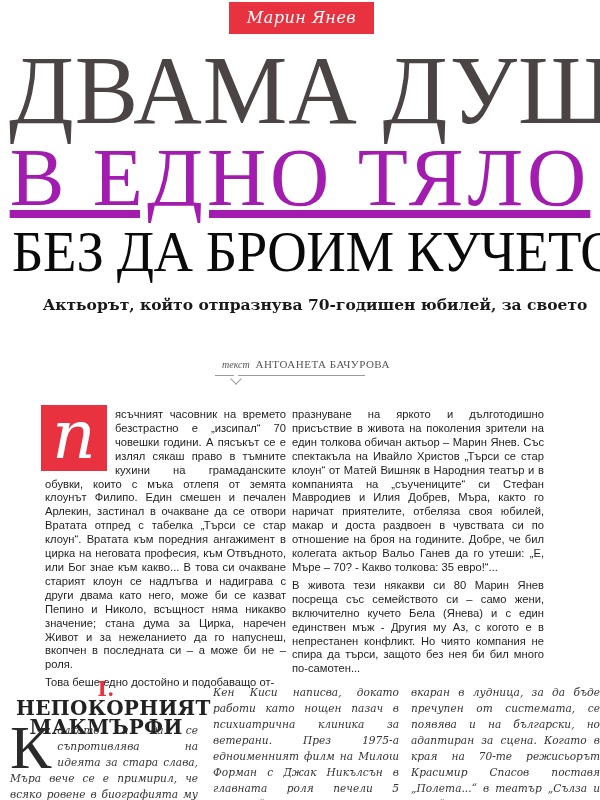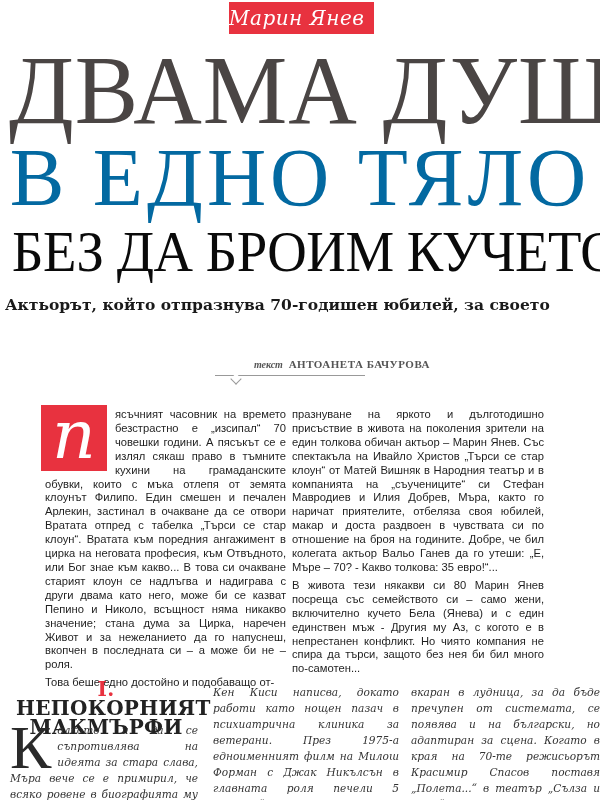--- a/index.html
+++ b/index.html
@@ -3,34 +3,34 @@
   <meta charset="utf-8">
   <style>
     * { margin: 0; padding: 0; box-sizing: border-box; }
     html, body { width: 600px; height: 800px; overflow: hidden; background: #ffffff; }
     body { position: relative; font-family: "Liberation Sans", sans-serif; color: #111; }
 
     .name-tag {
       position: absolute; left: 229px; top: 2px; width: 145px; height: 32px;
       background: #e8323f; color: #fff;
       font-family: "DejaVu Serif", serif; font-style: italic;
-      font-size: 20px; line-height: 32px; letter-spacing: 0.5px;
+      font-size: 16px; line-height: 32px; text-align: center; letter-spacing: 0.5px;
     }
 
     .headline { position: absolute; left: 0; width: 600px; text-align: center;
       font-family: "Liberation Serif", serif; font-weight: normal; white-space: nowrap; }
     .hl1 { top: 40px; font-size: 98px; line-height: 100px; color: #4a4544; letter-spacing: 1px; transform: scaleX(0.97); }
-    .hl2 { top: 135px; font-size: 82px; line-height: 86px; color: #0369a1; letter-spacing: 4px; }
+    .hl2 { top: 135px; font-size: 82px; line-height: 86px; color: #a21caf; letter-spacing: 4px; text-decoration: underline; }
     .hl3 { top: 222px; font-size: 57px; line-height: 60px; color: #0a0a0a; letter-spacing: -0.5px; transform: scaleX(0.96); }
 
-    .deck { position: absolute; left: 5px; top: 294px; width: 560px; 
+    .deck { position: absolute; left: 35px; top: 294px; width: 560px; text-align: center;
       font-family: "DejaVu Serif", serif; font-weight: bold; font-size: 15.5px; line-height: 22px; color: #1a1a1a; }
 
-    .byline { position: absolute; left: 170px; top: 358px; width: 260px; text-align: right;
-      font-family: "Liberation Serif", serif; font-size: 11px; color: #555; font-weight: bold; }
+    .byline { position: absolute; left: 176px; top: 358px; width: 260px; text-align: center;
+      font-family: "Liberation Serif", serif; font-size: 11px; color: #555; }
     .byline .lbl { font-style: italic; font-size: 10px; margin-right: 3px; }
     .byline .who { letter-spacing: 0.5px; }
     .byline-rule { position: absolute; left: 215px; top: 375px; width: 150px; height: 1px; background: #999; }
     .byline-notch { position: absolute; left: 232px; top: 375px; width: 8px; height: 8px;
       border-right: 1px solid #999; border-bottom: 1px solid #999; transform: rotate(45deg); background: #fff; }
 
     .col { position: absolute; font-family: "Liberation Sans", sans-serif; font-size: 11.2px;
       line-height: 13.9px; color: #1e1e1e; text-align: justify; hyphens: auto; }
     .col p { margin: 4px; }
     .col1 { left: 41px; top: 404px; width: 249px; }

